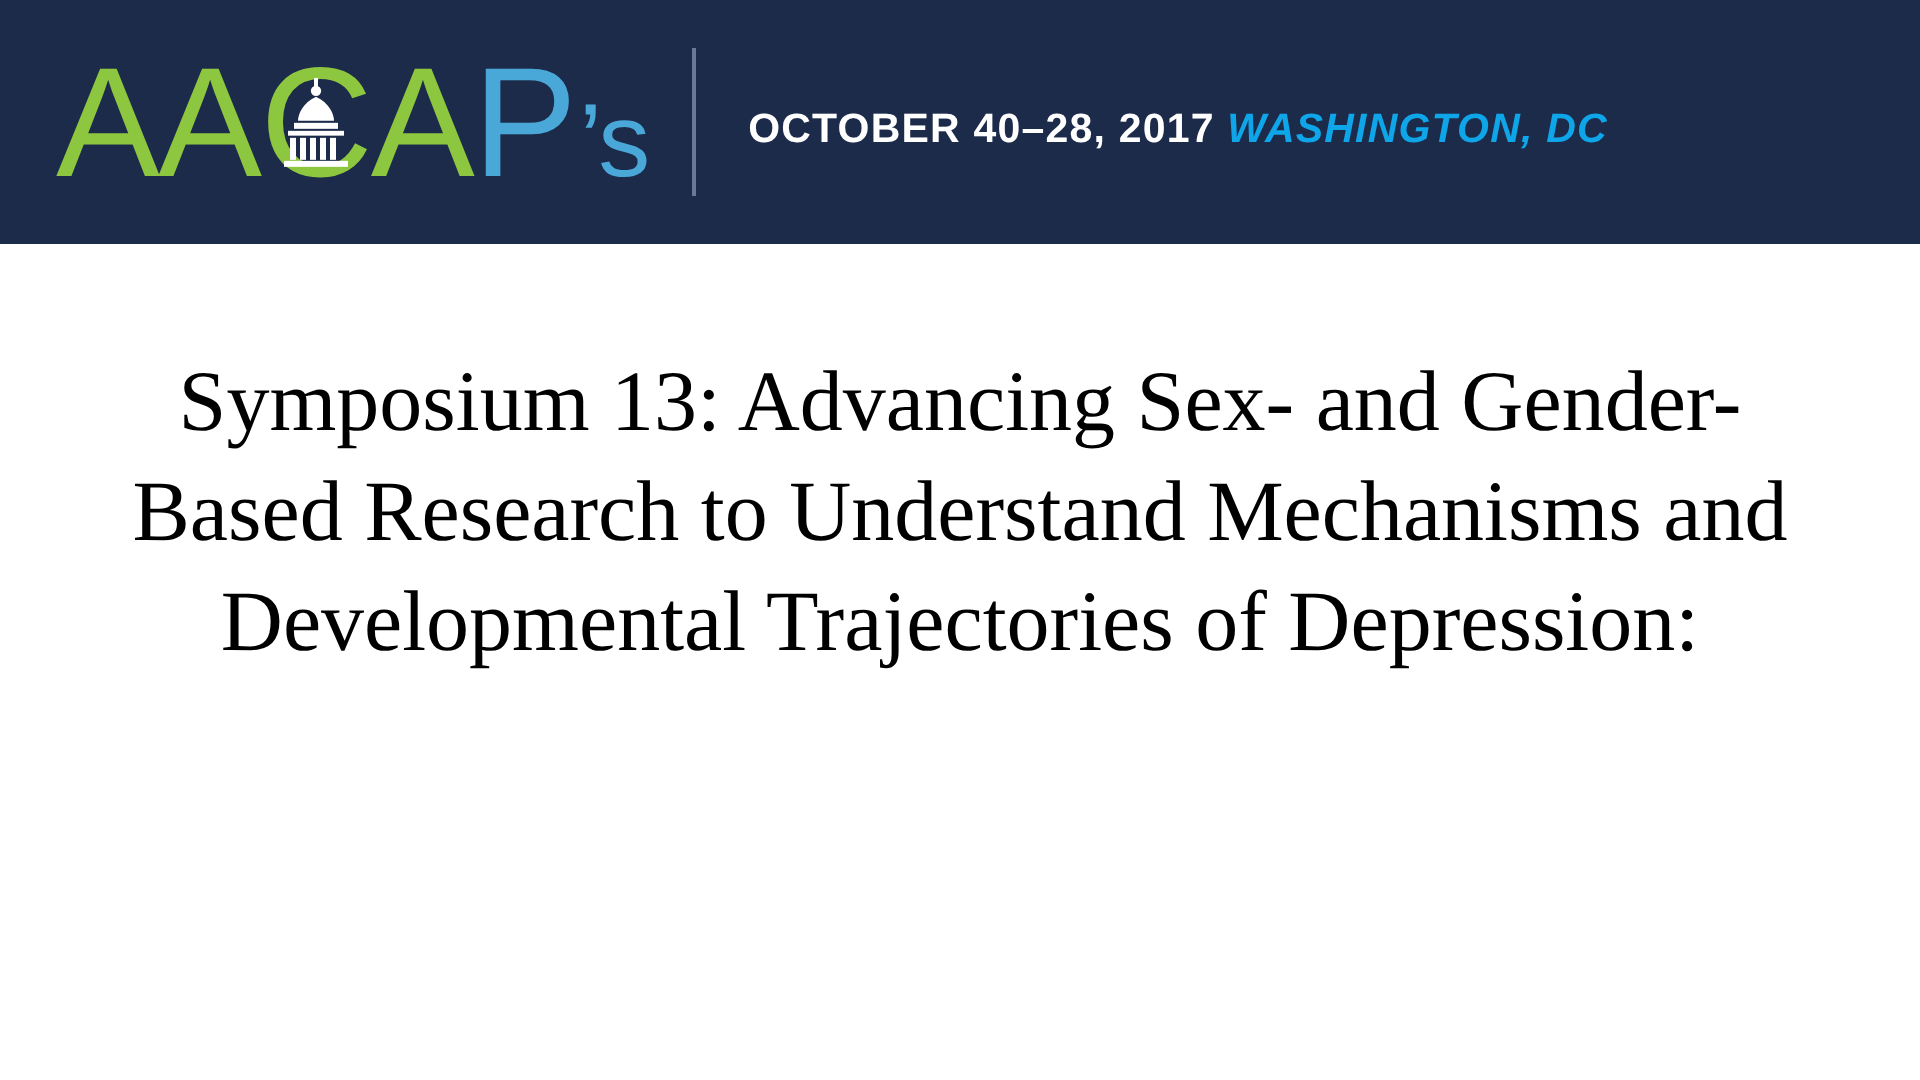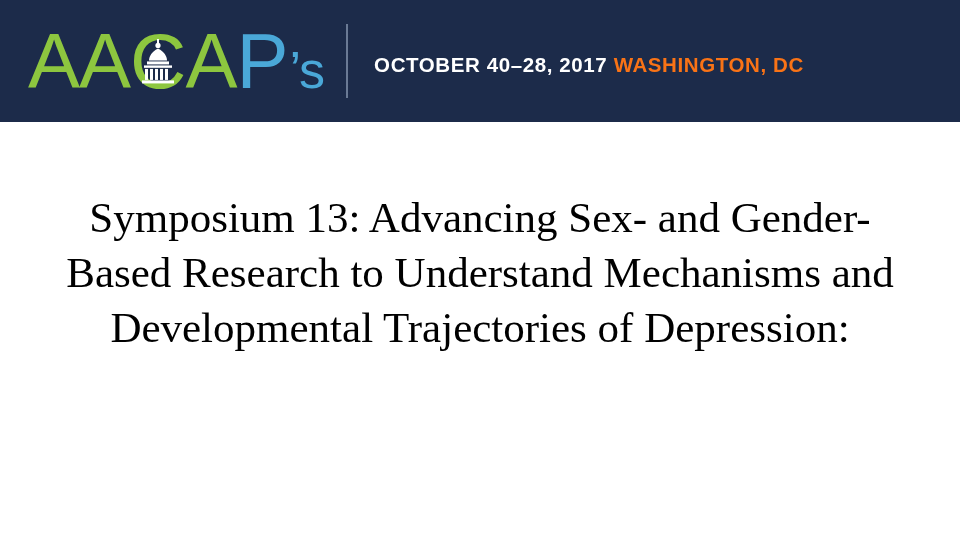--- a/index.html
+++ b/index.html
@@ -105,34 +105,34 @@
     white-space: nowrap;
   }
   .meeting-sub {
     margin-top: 7px;
     font-size: 20.5px;
     font-weight: bold;
     letter-spacing: 0.6px;
     white-space: nowrap;
   }
   .meeting-date { color: #ffffff; }
-  .meeting-place { color: #f97316; }
+  .meeting-place { color: #0ea5e9; font-style: italic; }
 
   
   .title-area {
     position: absolute;
     left: 0;
     top: 122px;
     width: 960px;
     height: 404px;
     display: flex;
     align-items: flex-start;
     justify-content: center;
     box-sizing: border-box;
-    padding: 68px 48px 0 48px;
+    padding: 52px 48px 0 48px;
   }
   .slide-title {
     font-family: "Liberation Serif", serif;
     font-size: 43px;
     line-height: 1.28;
     color: #000000;
     text-align: center;
     max-width: 860px;
     font-weight: 400;
   }

